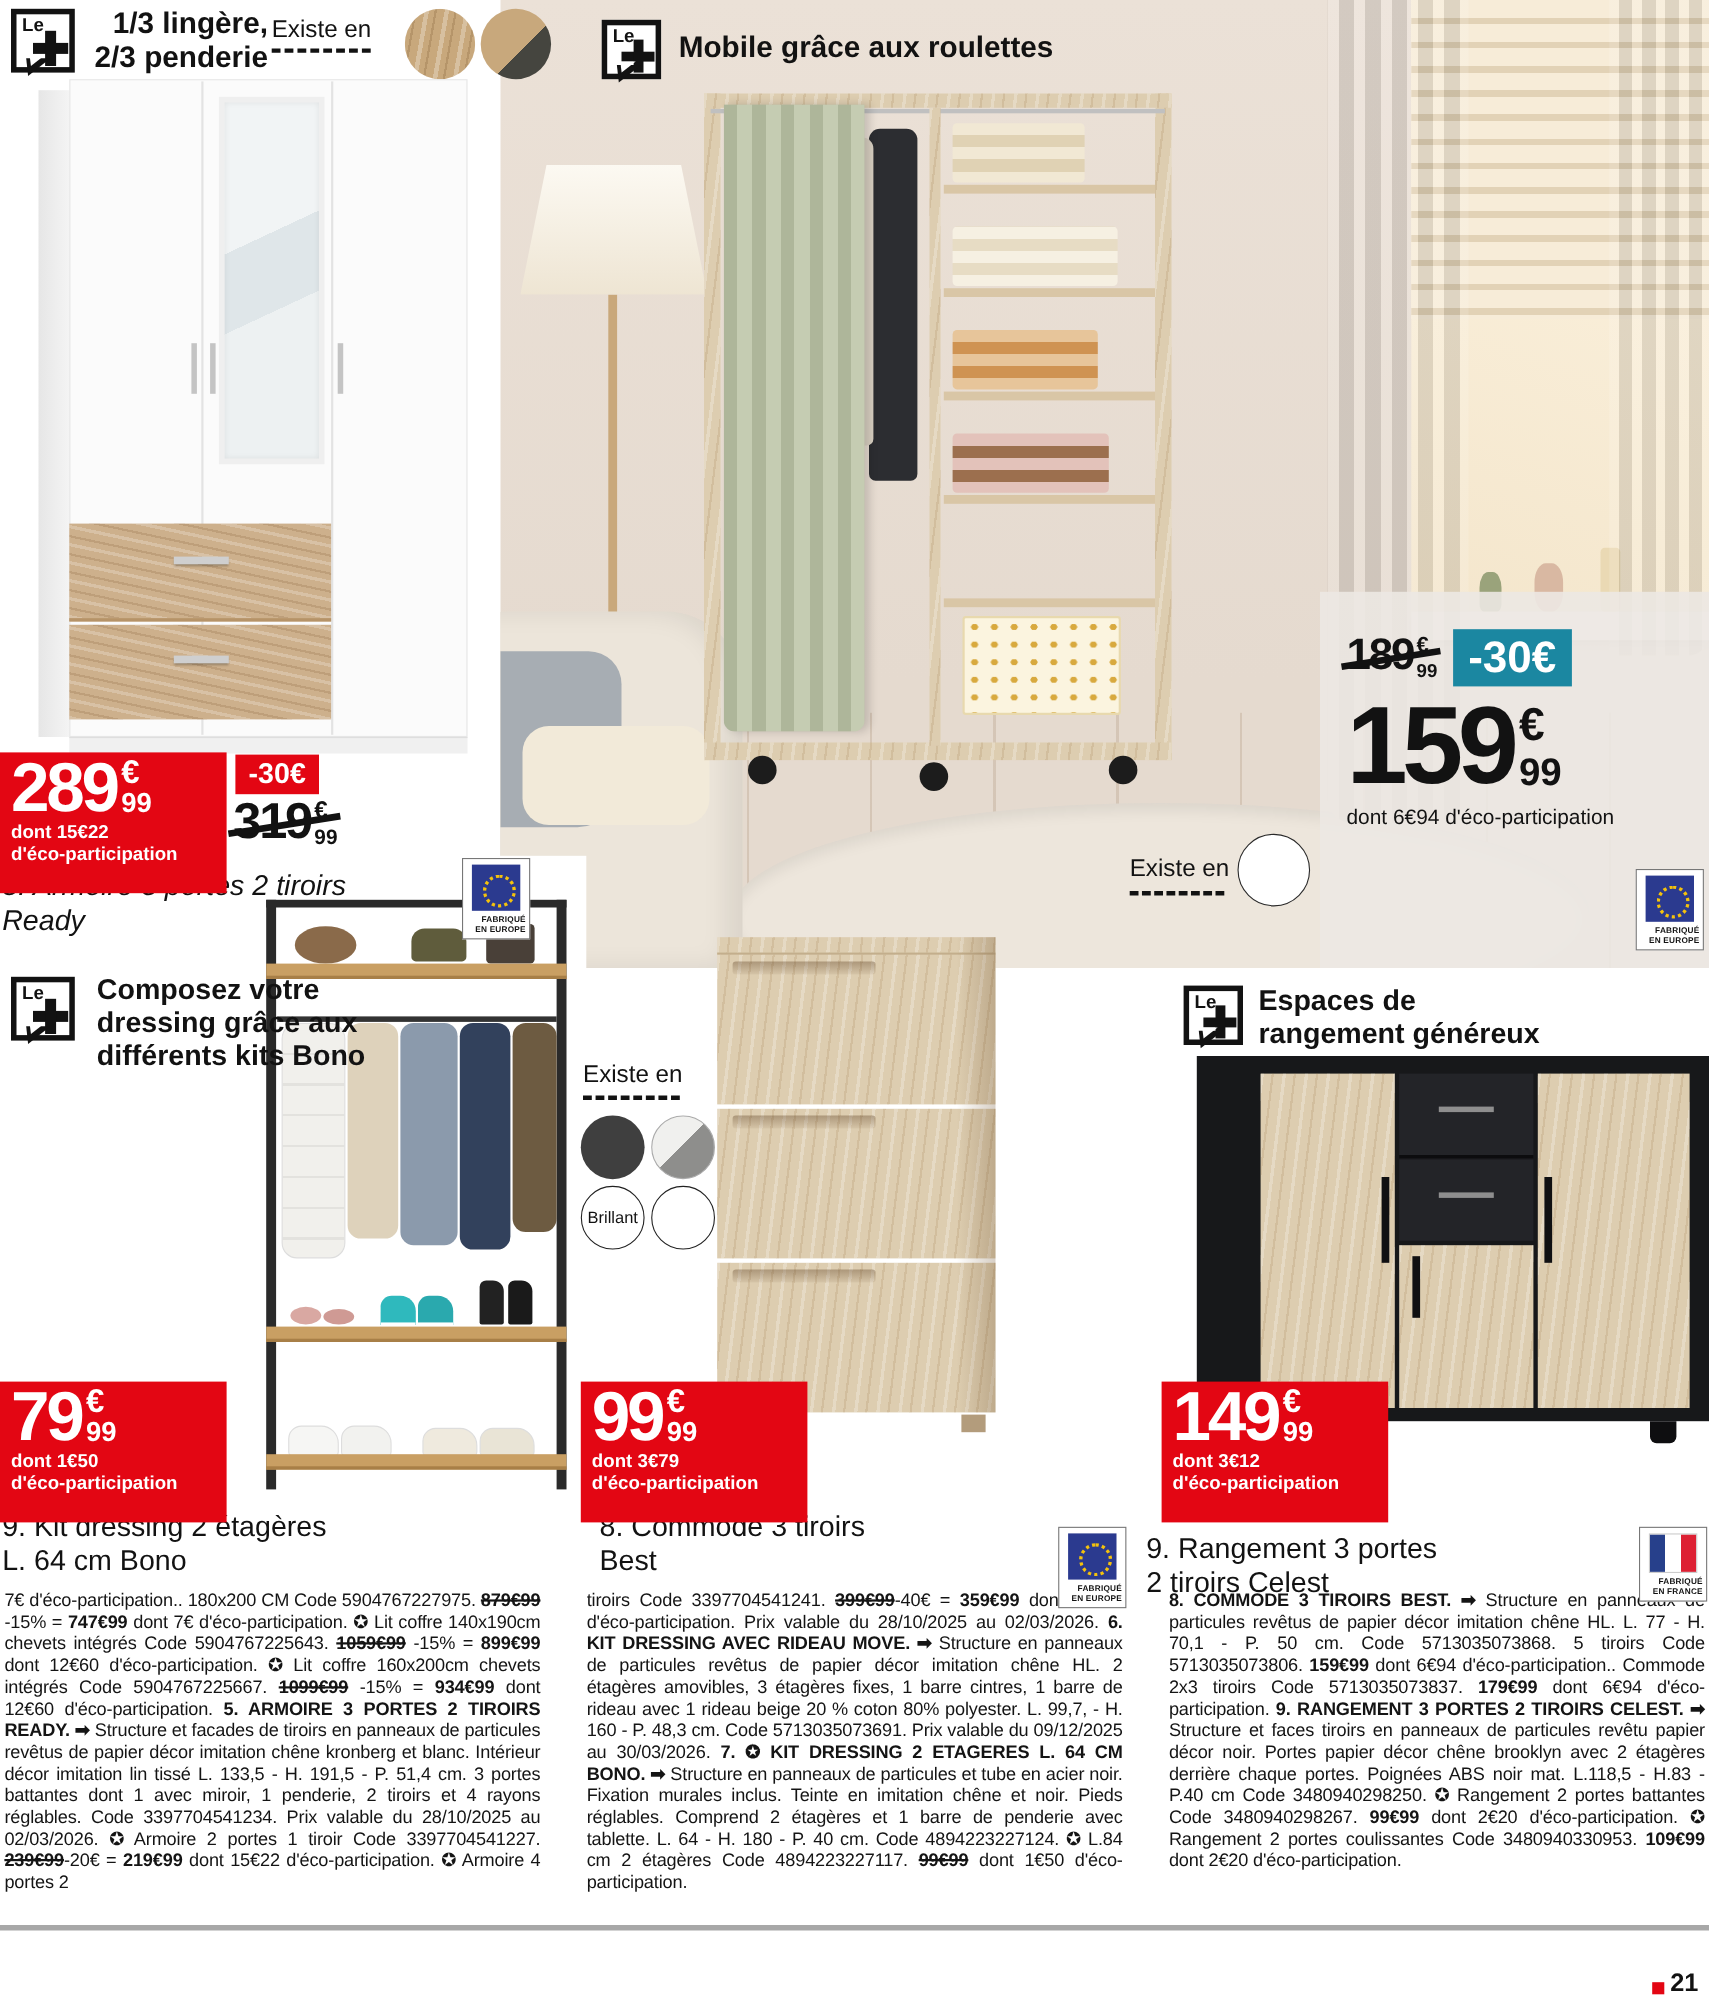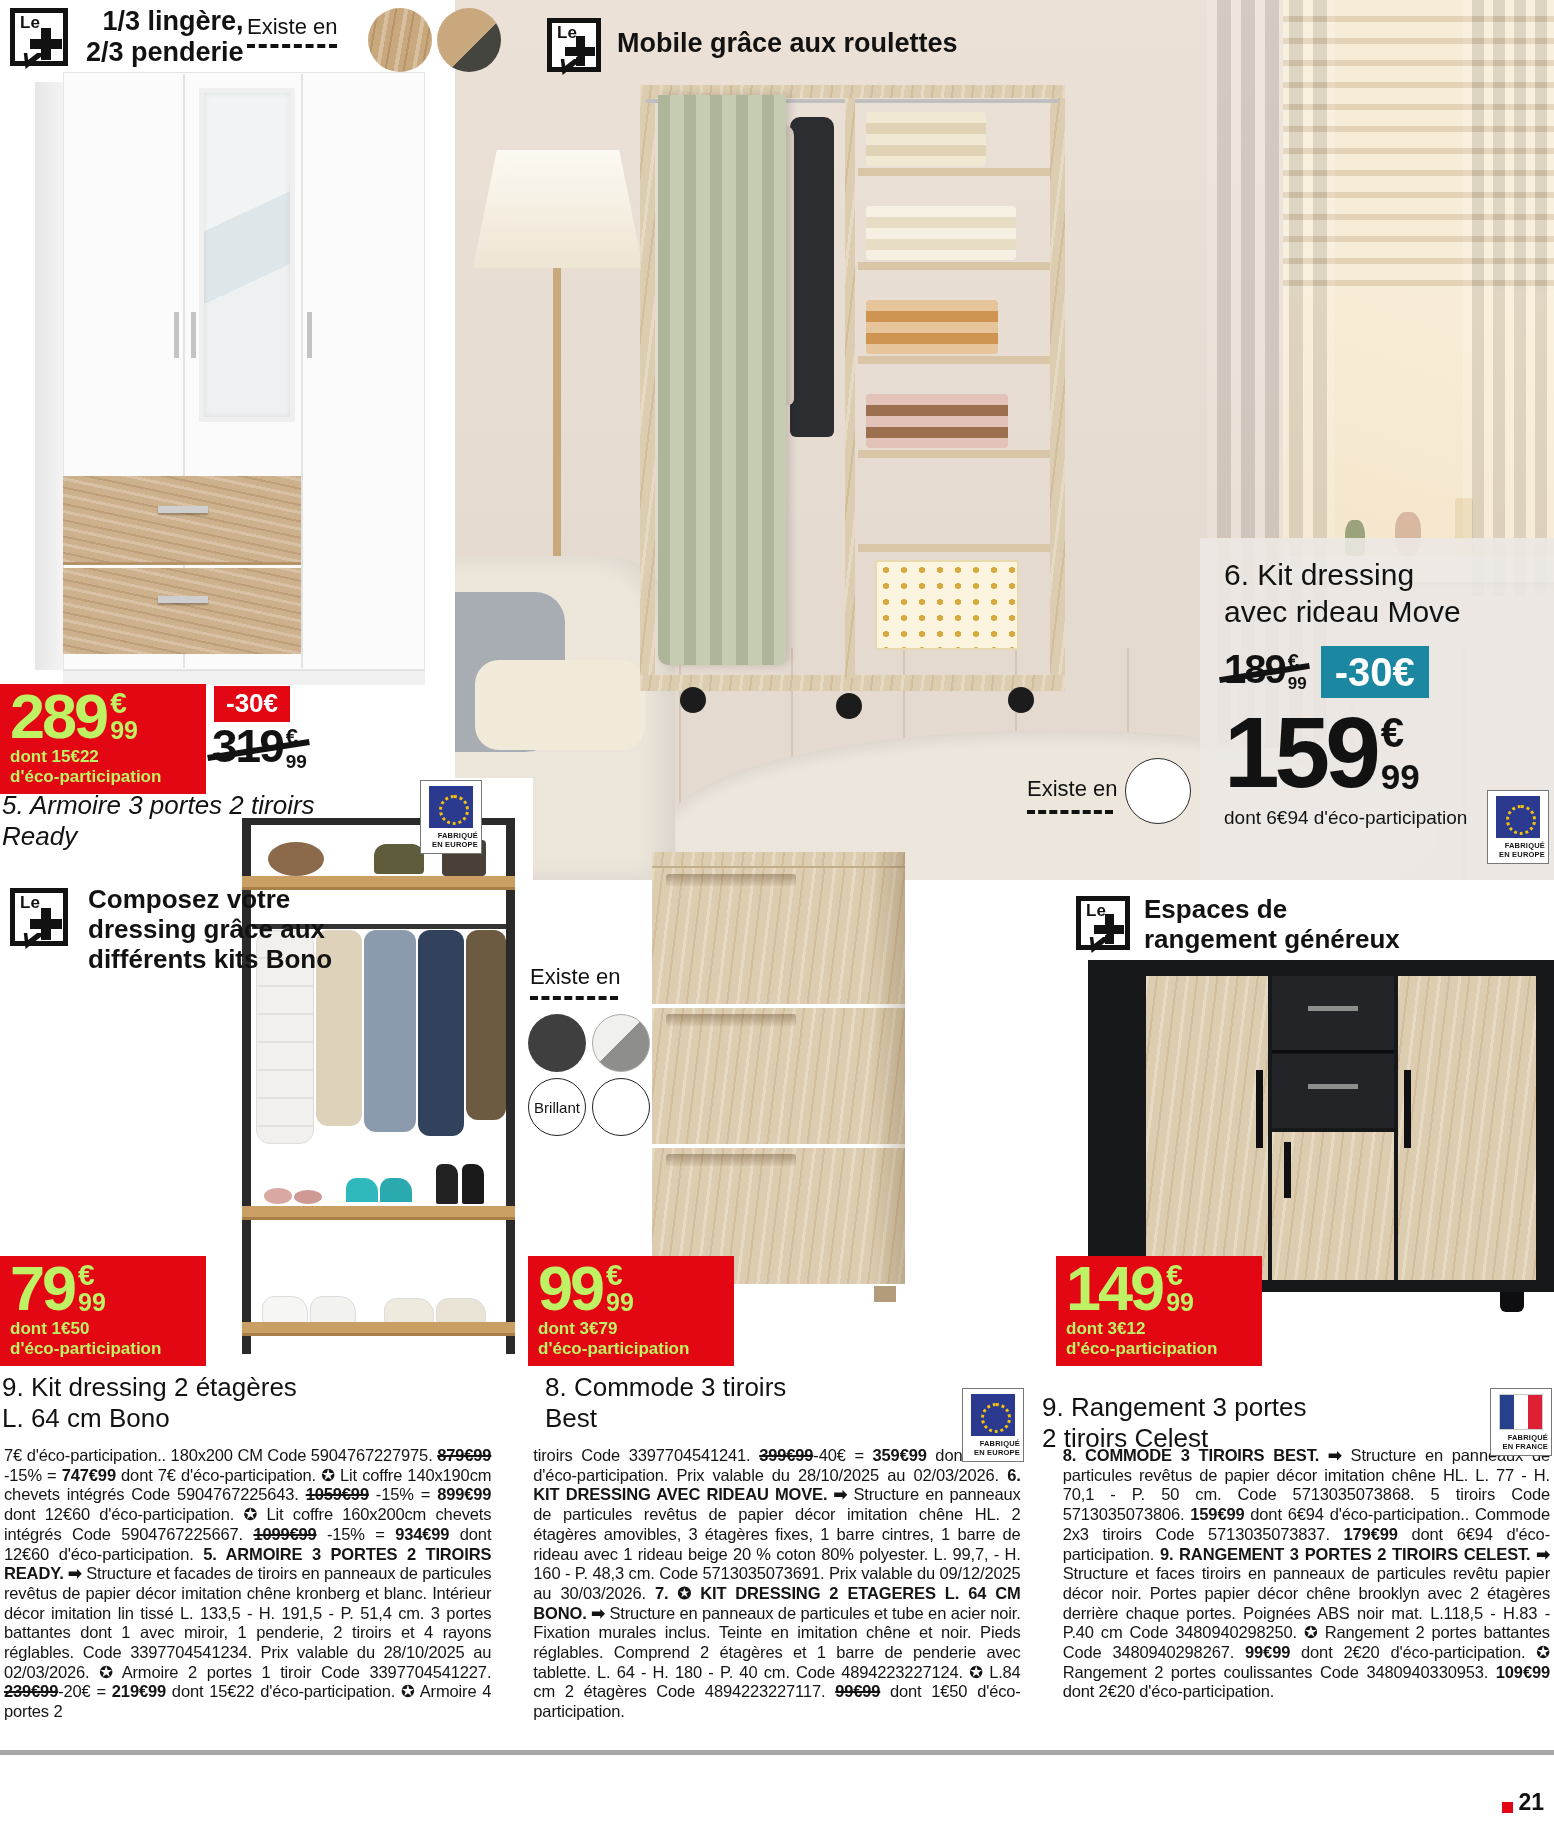--- a/index.html
+++ b/index.html
@@ -20,21 +20,21 @@
   .plusnote{position:absolute;font-size:27px;font-weight:700;line-height:31px;z-index:6;}
 
   
   .existe{position:absolute;font-size:22px;z-index:6;}
   .dash{position:absolute;border-bottom:4px dashed #121212;z-index:6;}
   .swatch{position:absolute;border-radius:50%;box-sizing:border-box;z-index:7;}
   .oaktx{background-color:#c8a87c;background-image:repeating-linear-gradient(100deg,
         rgba(255,255,255,.28) 0 4px,transparent 4px 9px,rgba(115,80,40,.22) 9px 11px,transparent 11px 18px);}
 
   
-  .pricebox{position:absolute;width:206px;height:110px;background:#e30613;color:#bef264;
+  .pricebox{position:absolute;width:206px;height:128px;background:#e30613;color:#ffffff;
         padding:4px 10px;box-sizing:border-box;z-index:8;}
   .pb-row{display:flex;}
   .pb-e{font-size:63px;font-weight:800;line-height:.92;letter-spacing:-3px;}
   .pb-side{display:flex;flex-direction:column;margin-left:4px;margin-top:1px;}
   .pb-c{font-size:30px;font-weight:800;line-height:.9;}
   .pb-99{font-size:25px;font-weight:800;line-height:1;margin-top:2px;}
   .pb-eco{font-size:17px;font-weight:700;line-height:20px;margin-top:1px;}
 
   
   .redbadge{position:absolute;background:#e30613;color:#fff;font-weight:800;font-size:26px;
@@ -211,24 +211,20 @@
       <span class="ph" style="left:13px;top:24px;width:30px;height:9px;"></span>
       <span class="pv" style="left:24px;top:13px;width:9px;height:30px;"></span>
     </div>
     <div class="plusnote" style="left:162px;top:28px;">Mobile grâce aux roulettes</div>
 
     <div class="existe" style="left:572px;top:776px;">Existe en</div>
     <div class="dash" style="left:572px;top:810px;width:86px;"></div>
     <div class="swatch" style="left:670px;top:758px;width:66px;height:66px;background:#fff;border:1.5px solid #2a2a2a;"></div>
 
     <div class="abs" style="left:745px;top:538px;width:354px;height:342px;background:rgba(236,232,227,.9);padding:18px 0 0 24px;box-sizing:border-box;">
-      <div style="font-size:30px;line-height:37px;">
-        <div>6. Kit dressing</div>
-        <div>avec rideau Move</div>
-      </div>
       <div style="display:flex;align-items:center;margin-top:16px;">
         <span class="oldprice oldsm">
           <span class="op-e">189</span>
           <span class="op-side">
             <span class="op-c">€</span>
             <span class="op-99">99</span>
           </span>
         </span>
         <span class="tealbadge" style="margin-left:14px;">-30€</span>
       </div>

